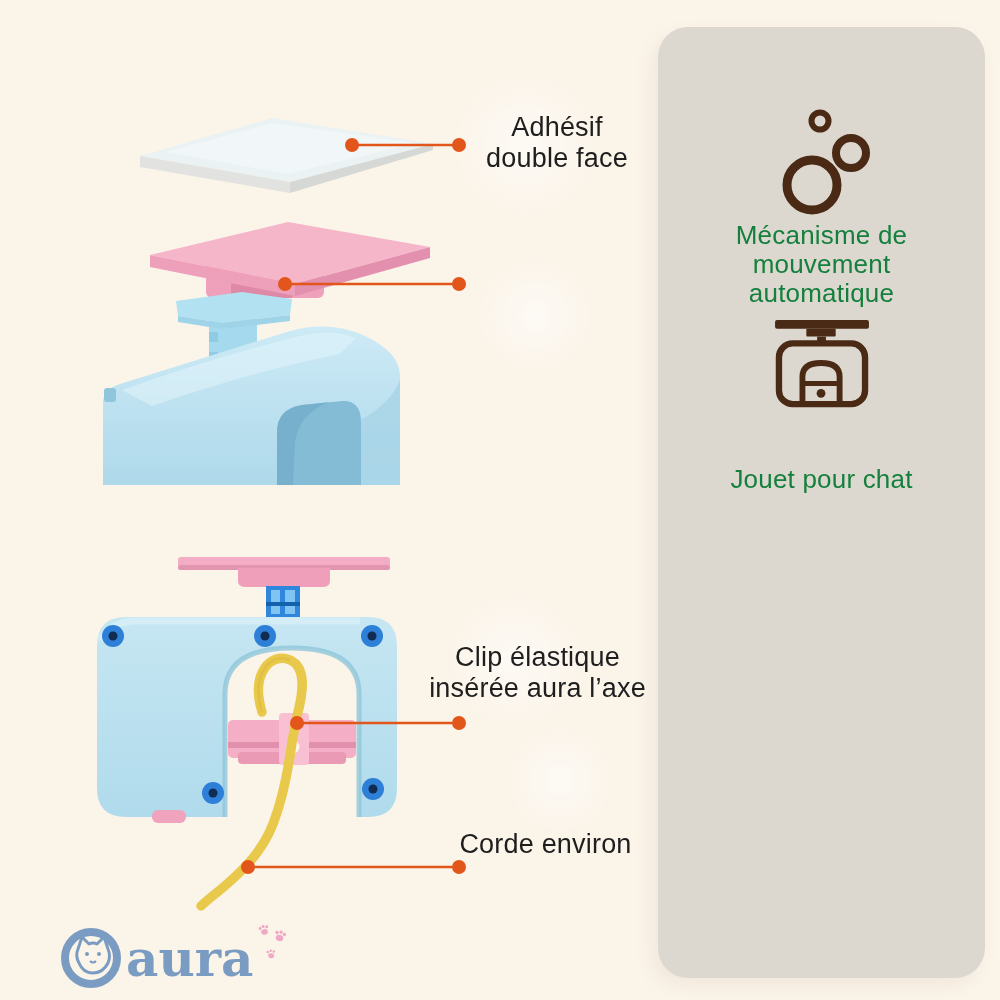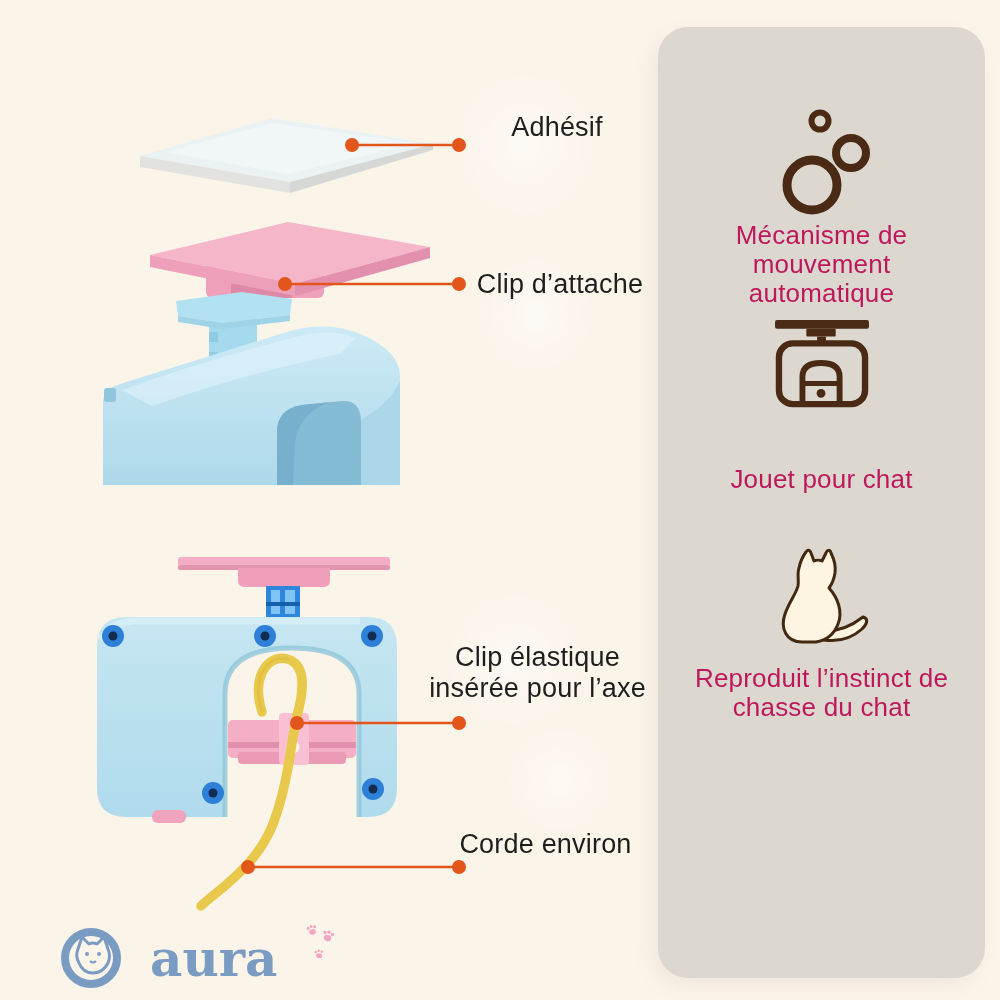--- a/index.html
+++ b/index.html
@@ -12,27 +12,27 @@
   .callout-label span{display:block;}
   .cl0{left:447px;top:112px;width:220px;}
   .cl1{left:455px;top:269px;width:210px;}
   .cl2{left:415px;top:642px;width:245px;}
   .cl3{left:443px;top:829px;width:205px;}
   
   .panel{position:absolute;left:658px;top:27px;width:327px;height:951px;border-radius:30px;
          background:#dcd8d0;display:flex;flex-direction:column;align-items:center;
          box-shadow:-6px 8px 18px rgba(160,140,120,.10);}
   .feature{display:flex;flex-direction:column;align-items:center;}
-  .f-label{font-size:26px;line-height:29px;font-weight:500;text-align:center;color:#be185d;letter-spacing:.2px;}
+  .f-label{font-size:26px;line-height:29px;font-weight:500;text-align:center;color:#15803d;letter-spacing:.2px;}
   .f0{margin-top:82px;} .f0 .f-label{margin-top:6px;width:200px;}
   .f1{margin-top:10px;} .f1 .f-label{margin-top:57px;width:260px;white-space:nowrap;}
   .f2{margin-top:48px;} .f2 .f-label{margin-top:30px;white-space:nowrap;}
   .f3{margin-top:50px;} .f3 .f-label{margin-top:16px;width:290px;}
   
-  .logo{position:absolute;left:58px;top:922px;display:flex;align-items:center;gap:24px;}
+  .logo{position:absolute;left:58px;top:922px;display:flex;align-items:center;}
   .logo .brand{font-family:"DejaVu Serif","Liberation Serif",serif;font-weight:700;
                font-size:50px;color:#7b9cc2;letter-spacing:0px;line-height:1;margin-left:2px;margin-top:6px;}
   .logo .paws{margin-left:2px;margin-top:-22px;}
 </style>
 </head>
 <body>
 
 <div class="canvas">
 
   <svg class="scene" width="660" height="1000" viewBox="0 0 660 1000">
@@ -157,27 +157,25 @@
         <circle cx="459" cy="284" r="7"></circle>
       <circle cx="297" cy="723" r="7"></circle>
         <circle cx="459" cy="723" r="7"></circle>
       <circle cx="248" cy="867" r="7"></circle>
         <circle cx="459" cy="867" r="7"></circle>
     </g>
   </svg>
 
   <div class="callout-label cl0">
     <span>Adhésif</span>
-  </div>
-  <div class="callout-label cl1">
-    <span>Clip d’attache</span>
+    <span>double face</span>
   </div>
   <div class="callout-label cl2">
     <span>Clip élastique</span>
-    <span>insérée pour l’axe</span>
+    <span>insérée aura l’axe</span>
   </div>
   <div class="callout-label cl3">
     <span>Corde environ</span>
   </div>
 
   <aside class="panel">
 
     <div class="feature f0">
       <svg width="96" height="106" viewBox="0 0 96 106">
         <circle cx="38" cy="76" r="25" fill="none" stroke="#4a2a15" stroke-width="9"></circle>
@@ -194,30 +192,20 @@
         <rect x="47" y="19" width="9" height="8" fill="#4a2a15"></rect>
         <rect x="8" y="26" width="88" height="62" rx="14" fill="none" stroke="#4a2a15" stroke-width="6.5"></rect>
         <path d="M32,88 V60 Q32,46 51,46 Q70,46 70,60 V88" fill="none" stroke="#4a2a15" stroke-width="6"></path>
         <line x1="32" y1="67" x2="70" y2="67" stroke="#4a2a15" stroke-width="5"></line>
         <circle cx="51" cy="77" r="4.5" fill="#4a2a15"></circle>
       </svg>
       <div class="f-label">Jouet pour chat</div>
     </div>
 
 
-    <div class="feature f3">
-      <svg width="112" height="104" viewBox="0 0 112 104">
-        <path d="M58,96 C72,98 86,94 96,85 C101,80 103,75 97,73 C88,80 76,87 60,87 Z" fill="#fdf4e1" stroke="#42280f" stroke-width="3" stroke-linejoin="round"></path>
-        <path d="M36,98 C20,98 14,84 19,70 C23,58 30,50 32,42 C33,36 31,30 33,24
-                 C34,19 37,12 40,8 C42,5 44,6 45,9 L48,17 C50,16 54,16 56,17
-                 L60,9 C61,6 64,5 65,9 C68,15 70,22 69,29 C68,35 66,40 63,44
-                 C72,54 77,68 72,80 C69,88 62,96 50,98 Z" fill="#fdf4e1" stroke="#42280f" stroke-width="3" stroke-linejoin="round"></path>
-      </svg>
-      <div class="f-label">Reproduit l’instinct de chasse du chat</div>
-    </div>
 
   </aside>
 
   <div class="logo">
     <svg width="66" height="68" viewBox="0 0 66 68">
       <circle cx="33" cy="36" r="26" fill="none" stroke="#7b9cc2" stroke-width="8"></circle>
       <path d="M20,27 L24,15 L31,22 Q35,20 39,22 L46,15 L50,27 Q53,34 50,41 Q45,51 35,51 Q25,51 21,41 Q17,34 20,27 Z" fill="#fbf4e9" stroke="#7b9cc2" stroke-width="3" stroke-linejoin="round"></path>
       <circle cx="29" cy="32" r="2" fill="#7b9cc2"></circle>
       <circle cx="41" cy="32" r="2" fill="#7b9cc2"></circle>
       <path d="M32,39 Q35,42 38,39" fill="none" stroke="#7b9cc2" stroke-width="2"></path>

